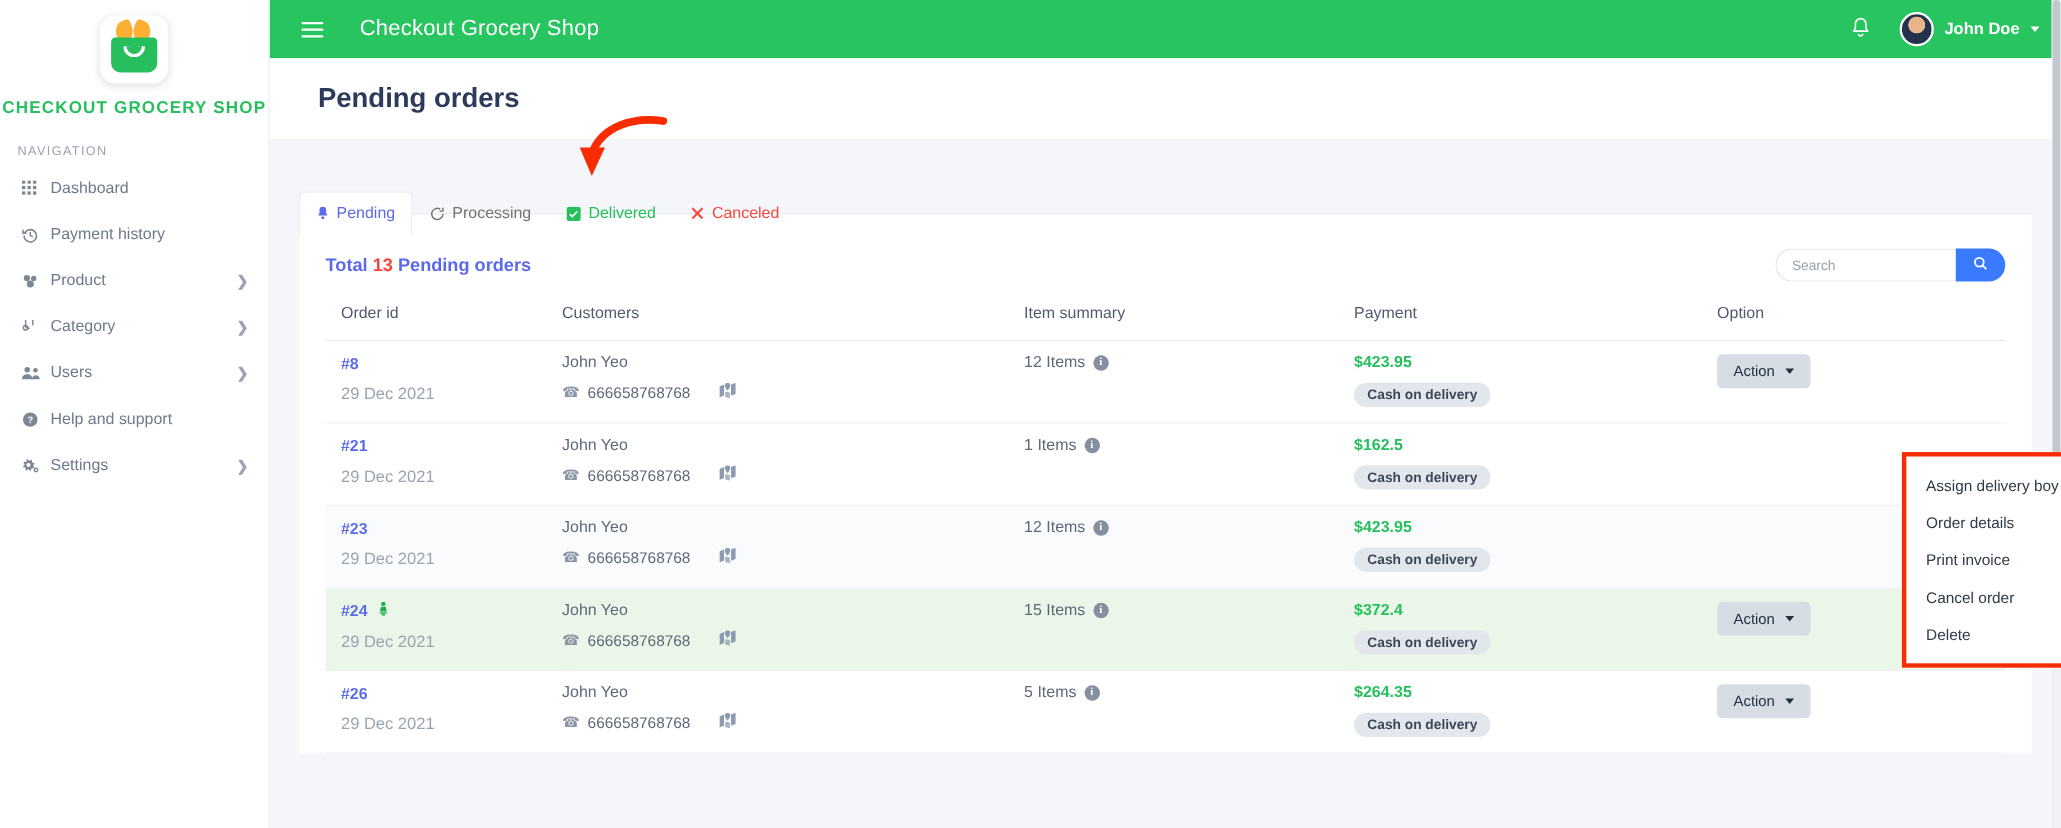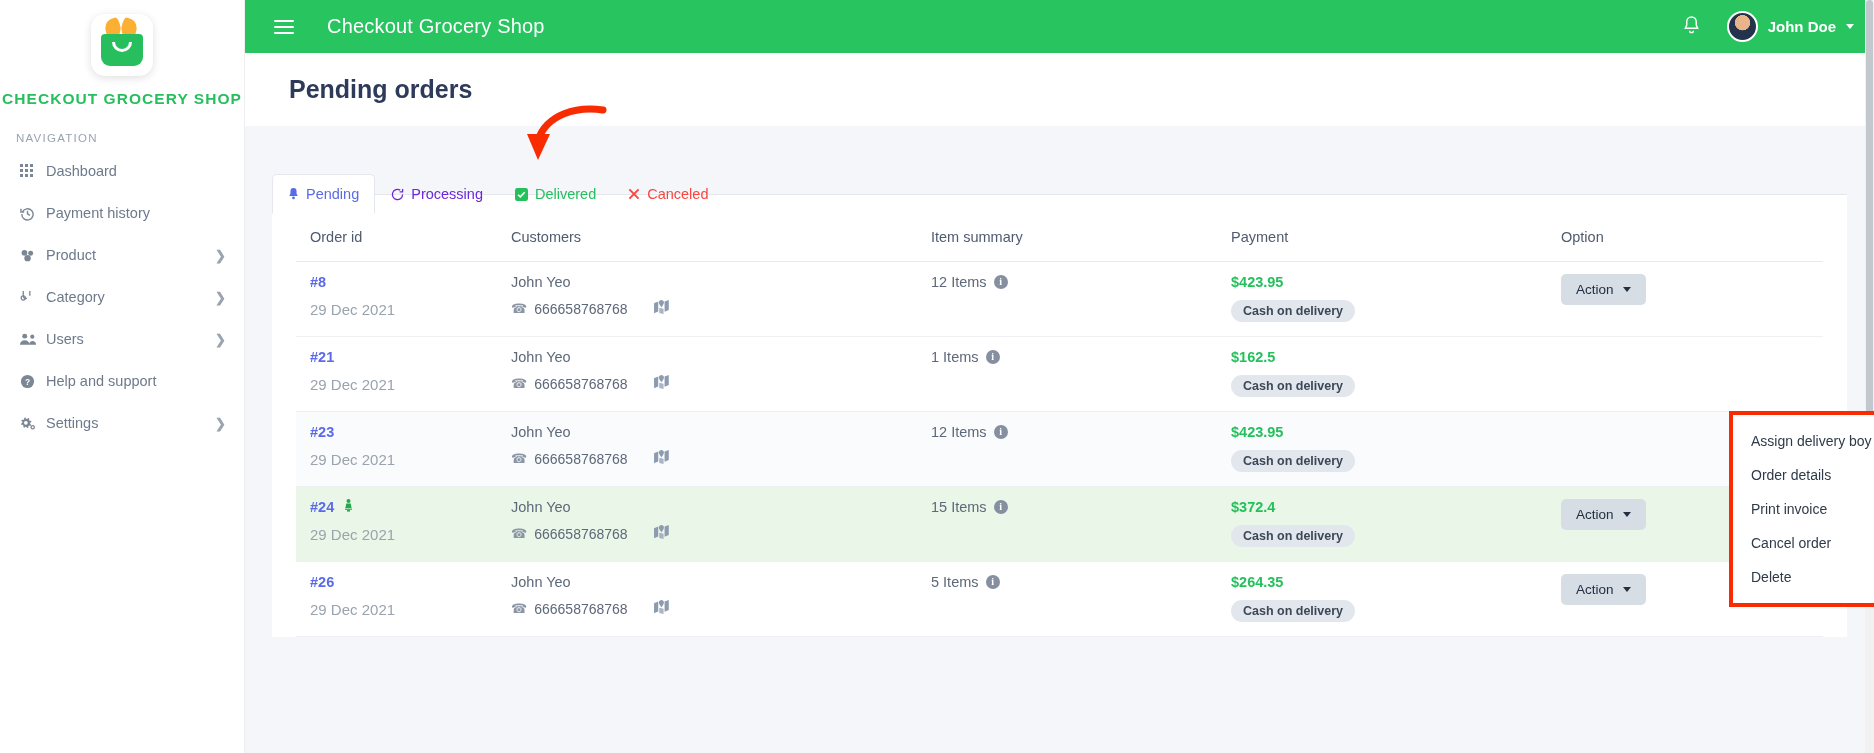--- a/index.html
+++ b/index.html
@@ -106,21 +106,21 @@
   .content { padding: 29px 27px 0 27px; }
 
   .tabs { display: flex; align-items: flex-end; height: 40px; }
   .tab {
     padding: 0 15px; height: 40px; display: flex; align-items: center; gap: 7px;
     font-size: 14.5px; cursor: pointer; background: transparent;
     border: 1px solid transparent; border-radius: 5px 5px 0 0;
     position: relative; top: 19px;
   }
   .tab.active { background: #fff; border-color: #e4e7ee; border-bottom-color: #fff; color: #5b6ae8; }
-  .tab.t-processing { color: #6d28d9; align-items: center; }
+  .tab.t-processing { color: #737373; align-items: center; }
   .tab.t-delivered { color: #24c05c; }
   .tab.t-canceled { color: #f9453e; }
   .tab-ico { font-size: 13px; display: inline-flex; }
   .tabs-rule { height: 1px; background: #e4e7ee; margin-top: -1px; }
 
   .card { background: #fff; padding: 22px 24px 0 24px; }
   .card-head { display: flex; align-items: center; height: 48px; }
   .total-line { font-size: 16.5px; font-weight: bold; color: #5b6ae8; }
   .total-line .num { color: #f9453e; }
   .search-wrap { margin-left: auto; display: flex; }
@@ -376,20 +376,38 @@
             <svg width="12" height="12" viewBox="0 0 12 12" stroke="currentColor" stroke-width="1.9" fill="none">
                 <path d="M1.4 1.4l9.2 9.2M10.6 1.4l-9.2 9.2"></path>
               </svg>
           </span>
           <span>Canceled</span>
         </div>
       </div>
       <div class="tabs-rule"></div>
 
       <div class="card">
+        <div class="card-head">
+          <div class="total-line">
+            <span>Total</span>
+            <span class="num">13</span>
+            <span>Pending orders</span>
+          </div>
+          <div class="search-wrap">
+            <input class="search-input" type="text" placeholder="Search" style="">
+            <button class="search-btn">
+              <span>
+                <svg width="13" height="13" viewBox="0 0 14 14" fill="none" stroke="#ffffff" stroke-width="1.8">
+                    <circle cx="5.8" cy="5.8" r="4.3"></circle>
+                    <path d="M9.2 9.2l3.4 3.4"></path>
+                  </svg>
+              </span>
+            </button>
+          </div>
+        </div>
 
         <table class="orders">
           <thead>
             <tr>
               <th class="col-order">Order id</th>
               <th class="col-cust">Customers</th>
               <th class="col-item">Item summary</th>
               <th class="col-pay">Payment</th>
               <th class="col-opt">Option</th>
             </tr>

